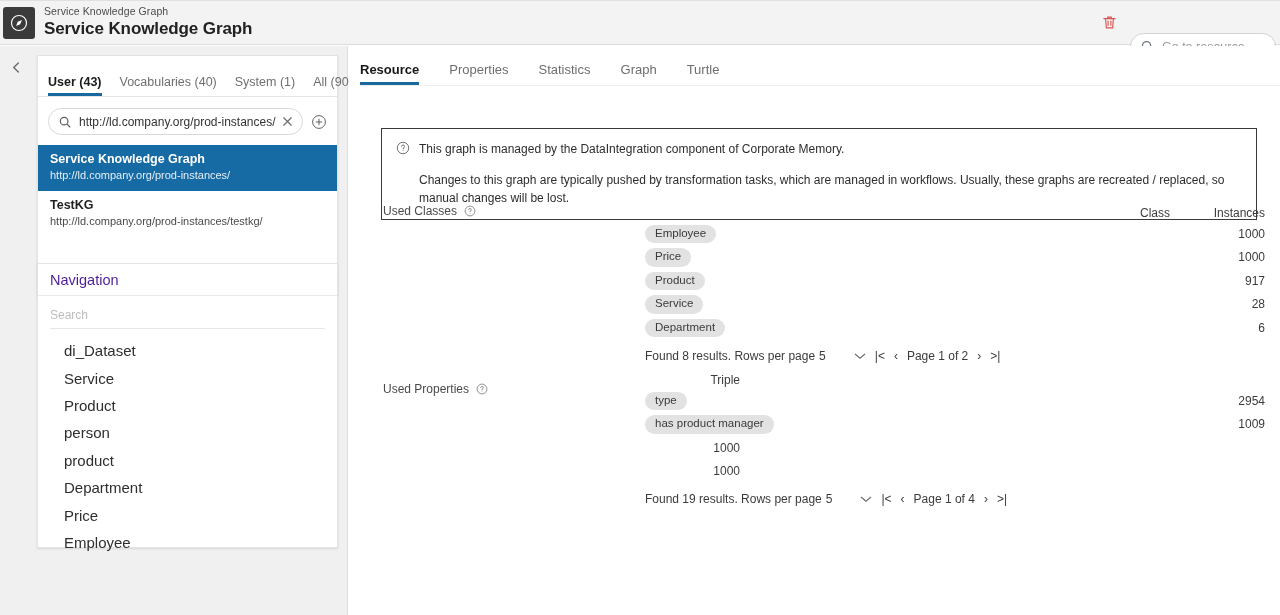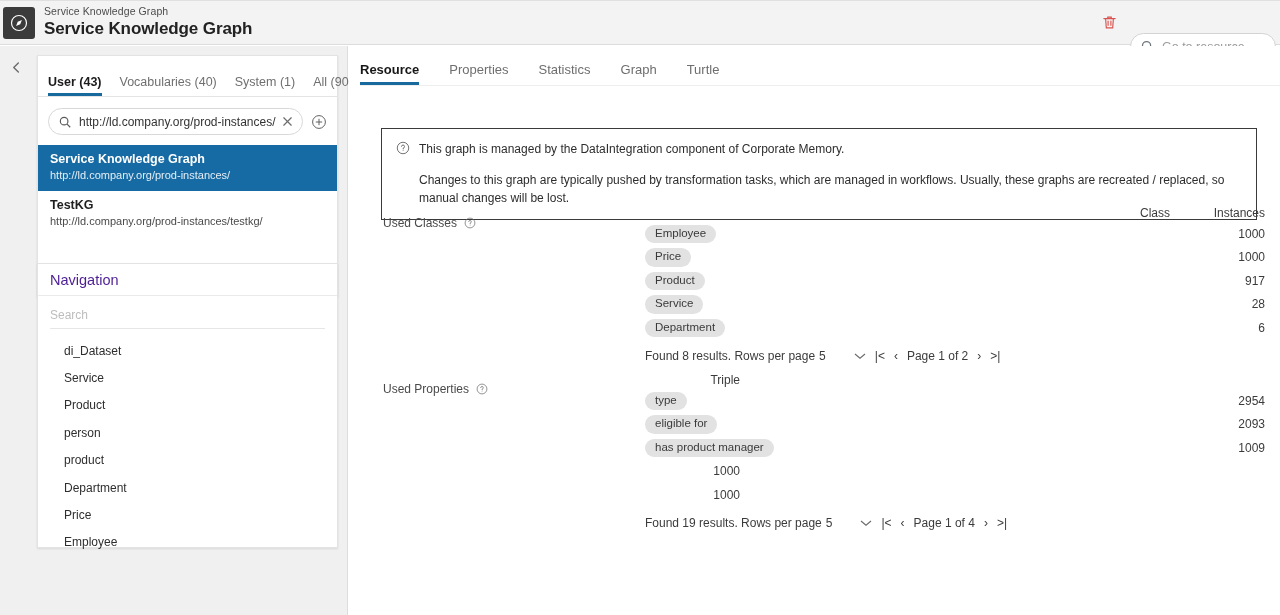--- a/index.html
+++ b/index.html
@@ -146,21 +146,21 @@
   }
   #nav-search {
     margin: 6px 12px 0 12px; height: 27px;
     border-bottom: 1px solid #e6e6e6;
     display: flex; align-items: center;
     font-size: 12px; color: #bdbdbd;
   }
   #nav-list { padding-top: 8px; }
   .nav-item {
     height: 27.4px; display: flex; align-items: center;
-    padding-left: 26px; font-size: 12px; color: #2e2e2e;
+    padding-left: 26px; font-size: 15px; color: #2e2e2e;
     cursor: pointer;
   }
 
   
   #main {
     position: absolute; top: 46px; left: 349px;
     width: 931px; height: 569px; background: #ffffff;
   }
   #main-tabs {
     display: flex; align-items: flex-end;
@@ -358,21 +358,21 @@
         <path d="M7.8 7.6a2.2 2.2 0 1 1 2.5 2.5v1.3" stroke-linecap="round"></path>
         <circle cx="10.1" cy="13.6" r=".65" fill="#4a4a4a" stroke="none"></circle>
       </svg>
     </span>
     <div id="notice-body">
       <div class="notice-line">This graph is managed by the DataIntegration component of Corporate Memory.</div>
       <div class="notice-line second">Changes to this graph are typically pushed by transformation tasks, which are managed in workflows. Usually, these graphs are recreated / replaced, so manual changes will be lost.</div>
     </div>
   </div>
 
-  <div class="section-label" style="top:170px">
+  <div class="section-label" style="top:158px">
     <span>Used Classes</span>
     <span class="help">
       <svg width="12" height="12" viewBox="0 0 20 20" fill="none" stroke="#6b6b6b" stroke-width="1.2">
         <circle cx="10" cy="10" r="8.2"></circle>
         <path d="M7.8 7.6a2.2 2.2 0 1 1 2.5 2.5v1.3" stroke-linecap="round"></path>
         <circle cx="10.1" cy="13.6" r=".65" fill="#6b6b6b" stroke="none"></circle>
       </svg>
     </span>
   </div>
 
@@ -446,26 +446,20 @@
     </div>
 
     <div class="tbl-row">
       <div class="row-name">
           <span class="chip">type</span>
         </div>
       <div class="row-num">2954</div>
     </div>
     <div class="tbl-row">
       <div class="row-name">
-          <span class="chip">eligible for</span>
-        </div>
-      <div class="row-num">2093</div>
-    </div>
-    <div class="tbl-row">
-      <div class="row-name">
           <span class="chip">has product manager</span>
         </div>
       <div class="row-num">1009</div>
     </div>
     <div class="tbl-row">
       <div class="row-num">1000</div>
     </div>
     <div class="tbl-row">
       <div class="row-num">1000</div>
     </div>

